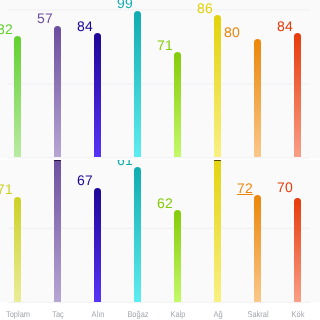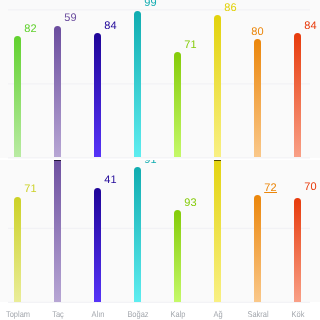--- a/index.html
+++ b/index.html
@@ -3,37 +3,37 @@
 <meta charset="utf-8">
 <style>
   html,body{margin:0;padding:0;background:#ffffff;}
   body{width:320px;height:320px;font-family:"Liberation Sans",sans-serif;overflow:hidden;-webkit-font-smoothing:antialiased;text-rendering:geometricPrecision;}
   .page{position:relative;width:320px;height:320px;background:#ffffff;}
   .chart{position:absolute;left:0;width:320px;overflow:hidden;}
   .plotbg{position:absolute;left:0;right:0;background:#fafafa;}
   .gridline{position:absolute;left:7.5px;width:302px;height:1px;background:#f0f1f4;}
   .bar{position:absolute;width:7px;border-top-left-radius:4px;border-top-right-radius:4px;}
   .barcap{position:absolute;}
-  .vlabel{position:absolute;width:40px;text-align:right;font-size:11px;line-height:9px;font-weight:400;letter-spacing:0.3px;}
+  .vlabel{position:absolute;width:40px;text-align:left;font-size:14px;line-height:9px;font-weight:400;letter-spacing:0.3px;}
   .catrow{position:absolute;left:0;width:320px;}
   .cat{position:absolute;width:40px;text-align:center;font-size:8.5px;line-height:10px;color:#a3a7ad;transform:scaleX(0.88);transform-origin:50% 50%;}
 </style>
 </head>
 <body>
 
 <div class="page">
   <div class="chart" id="chart1" style="top: 0px; height: 159px;">
       <div class="plotbg" style="top: 0px; height: 157.6px;"></div>
       <div class="gridline" style="top: 0px; transform: translateY(157.4px);"></div>
       <div class="gridline" style="top: 0px; transform: translateY(83.4px);"></div>
       <div class="gridline" style="top: 0px; transform: translateY(9.4px);"></div>
       <div class="bar" style="left: 13.5px; top: 36.14px; height: 121.36px; background: linear-gradient(rgb(97, 209, 46) 0%, rgb(185, 235, 163) 100%);"></div>
       <div class="vlabel" style="left: -3px; top: 24.54px; color: rgb(97, 209, 46);">82</div>
       <div class="bar" style="left: 53.5px; top: 25.78px; height: 131.72px; background: linear-gradient(rgb(107, 77, 158) 0%, rgb(183, 166, 212) 100%);"></div>
-      <div class="vlabel" style="left: 37px; top: 14.18px; color: rgb(107, 77, 158);">59</div>
+      <div class="vlabel" style="left: 37px; top: 14.18px; color: rgb(107, 77, 158);">57</div>
       <div class="bar" style="left: 93.5px; top: 33.18px; height: 124.32px; background: linear-gradient(rgb(31, 5, 152) 0%, rgb(86, 51, 248) 100%);"></div>
       <div class="vlabel" style="left: 77px; top: 21.58px; color: rgb(31, 5, 152);">84</div>
       <div class="bar" style="left: 133.5px; top: 10.98px; height: 146.52px; background: linear-gradient(rgb(16, 172, 176) 0%, rgb(94, 237, 240) 100%);"></div>
       <div class="vlabel" style="left: 117px; top: -0.62px; color: rgb(16, 172, 176);">99</div>
       <div class="bar" style="left: 173.5px; top: 52.42px; height: 105.08px; background: linear-gradient(rgb(132, 203, 8) 0%, rgb(197, 249, 105) 100%);"></div>
       <div class="vlabel" style="left: 157px; top: 40.82px; color: rgb(132, 203, 8);">71</div>
       <div class="bar" style="left: 213.5px; top: 15.42px; height: 142.08px; background: linear-gradient(rgb(226, 210, 11) 0%, rgb(249, 240, 131) 100%);"></div>
       <div class="vlabel" style="left: 197px; top: 3.82px; color: rgb(226, 210, 11);">86</div>
       <div class="bar" style="left: 253.5px; top: 39.1px; height: 118.4px; background: linear-gradient(rgb(235, 134, 10) 0%, rgb(250, 200, 138) 100%);"></div>
       <div class="vlabel" style="left: 224px; top: 27.5px; color: rgb(235, 134, 10);">80</div>
@@ -42,25 +42,25 @@
     </div>
   <div class="chart" id="chart2" style="top: 160px; height: 144px;">
       <div class="plotbg" style="top: 0px; height: 142px;"></div>
       <div class="gridline" style="top: 0px; transform: translateY(141.8px);"></div>
       <div class="gridline" style="top: 0px; transform: translateY(67.8px);"></div>
       <div class="bar" style="left: 13.5px; top: 36.82px; height: 105.08px; background: linear-gradient(rgb(204, 209, 38) 0%, rgb(234, 237, 153) 100%);"></div>
       <div class="vlabel" style="left: -3px; top: 25.22px; color: rgb(204, 209, 38);">71</div>
       <div class="bar" style="left: 53.5px; top: -4.62px; height: 146.52px; background: linear-gradient(rgb(107, 77, 158) 0%, rgb(183, 166, 212) 100%); border-top-left-radius: 0px; border-top-right-radius: 0px;"></div>
       <div class="barcap" style="left: 53.5px; top: 0px; width: 7px; height: 1.4px; background: rgb(36, 23, 59);"></div>
       <div class="bar" style="left: 93.5px; top: 27.94px; height: 113.96px; background: linear-gradient(rgb(31, 5, 152) 0%, rgb(86, 51, 248) 100%);"></div>
-      <div class="vlabel" style="left: 77px; top: 16.34px; color: rgb(31, 5, 152);">41</div>
+      <div class="vlabel" style="left: 77px; top: 16.34px; color: rgb(31, 5, 152);">67</div>
       <div class="bar" style="left: 133.5px; top: 7.22px; height: 134.68px; background: linear-gradient(rgb(16, 172, 176) 0%, rgb(94, 237, 240) 100%);"></div>
-      <div class="vlabel" style="left: 117px; top: -4.38px; color: rgb(16, 172, 176);">91</div>
+      <div class="vlabel" style="left: 117px; top: -4.38px; color: rgb(16, 172, 176);">61</div>
       <div class="bar" style="left: 173.5px; top: 50.14px; height: 91.76px; background: linear-gradient(rgb(132, 203, 8) 0%, rgb(197, 249, 105) 100%);"></div>
-      <div class="vlabel" style="left: 157px; top: 38.54px; color: rgb(132, 203, 8);">93</div>
+      <div class="vlabel" style="left: 157px; top: 38.54px; color: rgb(132, 203, 8);">62</div>
       <div class="bar" style="left: 213.5px; top: -6.1px; height: 148px; background: linear-gradient(rgb(226, 210, 11) 0%, rgb(249, 240, 131) 100%); border-top-left-radius: 0px; border-top-right-radius: 0px;"></div>
       <div class="barcap" style="left: 213.5px; top: 0px; width: 7px; height: 1.4px; background: rgb(84, 78, 0);"></div>
       <div class="bar" style="left: 253.5px; top: 35.34px; height: 106.56px; background: linear-gradient(rgb(235, 134, 10) 0%, rgb(250, 200, 138) 100%);"></div>
       <div class="vlabel" style="left: 237px; top: 23.74px; color: rgb(235, 134, 10); text-decoration: underline;">72</div>
       <div class="bar" style="left: 293.5px; top: 38.3px; height: 103.6px; background: linear-gradient(rgb(231, 58, 11) 0%, rgb(249, 160, 135) 100%);"></div>
       <div class="vlabel" style="left: 277px; top: 23px; color: rgb(231, 58, 11);">70</div>
     </div>
   <div class="catrow" id="catrow" style="top: 309px;">
       <div class="cat" style="left: -1.9px;">Toplam</div>
       <div class="cat" style="left: 38.1px;">Taç</div>

